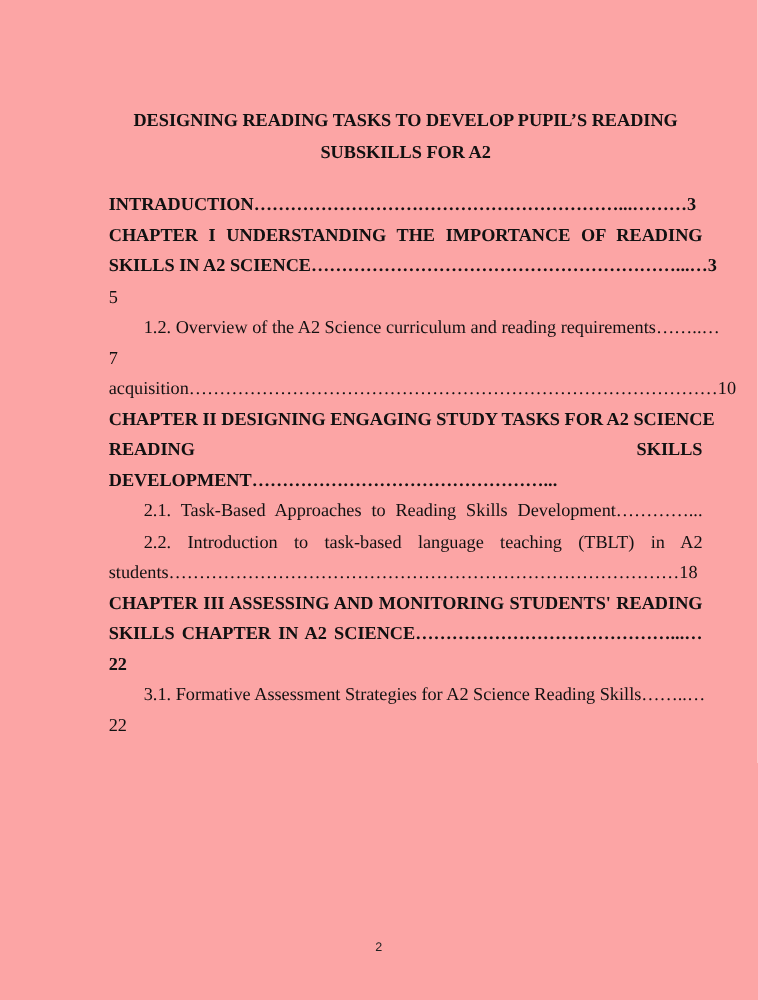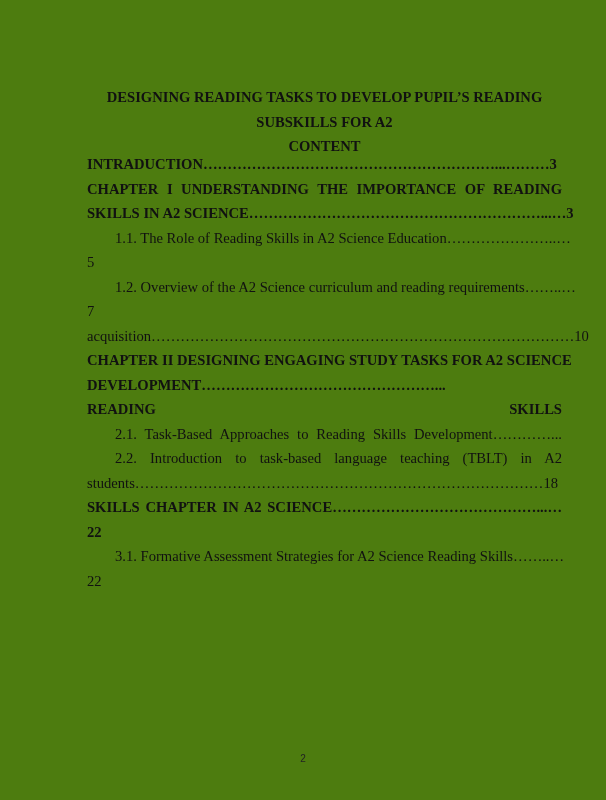--- a/index.html
+++ b/index.html
@@ -1,52 +1,51 @@
 <!DOCTYPE html>
 <html><head>
 <meta charset="utf-8">
 <style>
   html, body { margin: 0; padding: 0; background: #ffffff; }
   body { width: 606px; height: 800px; position: relative; overflow: hidden;
          font-family: "Liberation Serif", "DejaVu Serif", serif; color: #111; }
-  .page { position: absolute; left: 0; top: 0; width: 606px; height: 800px; background: #4d7c0f; }
+  .page { position: absolute; left: 0; top: 0; width: 606px; height: 800px; background: #fca5a5; }
   .title { position: absolute; left: 87px; width: 475px; text-align: center;
            font-weight: bold; font-size: 14.6px; line-height: 24.5px; }
   .toc { position: absolute; left: 87px; top: 152px; width: 475px;
          font-size: 14.6px; line-height: 24.5px; }
   .line { display: block; white-space: nowrap; height: 24.5px; }
   .j { text-align: justify; text-align-last: justify; white-space: normal; }
   .b { font-weight: bold; }
   .ind { padding-left: 28px; }
   .pnum { position: absolute; left: 0; width: 606px; top: 753px; text-align: center;
           font-family: "Liberation Sans", "DejaVu Sans", sans-serif; font-size: 10px; color: #222; }
 </style>
 </head>
 <body>
 
 <div class="page">
   <div class="title" style="top:85px;">DESIGNING READING TASKS TO DEVELOP PUPIL’S READING</div>
   <div class="title" style="top:109.5px;">SUBSKILLS FOR A2</div>
-  <div class="title" style="top:134px;">CONTENT</div>
 
   <div class="toc">
     <span class="line b">INTRADUCTION……………………………………………………...………3</span>
     <span class="line b j">CHAPTER I UNDERSTANDING THE IMPORTANCE OF READING</span>
     <span class="line b">SKILLS IN A2 SCIENCE……………………………………………………...…3</span>
-    <span class="line ind">1.1. The Role of Reading Skills in A2 Science Education…………………..…</span>
     <span class="line">5</span>
     <span class="line ind">1.2. Overview of the A2 Science curriculum and reading requirements……..…</span>
     <span class="line">7</span>
     <span class="line">acquisition……………………………………………………………………………10</span>
     <span class="line b">CHAPTER II DESIGNING ENGAGING STUDY TASKS FOR A2 SCIENCE</span>
+    <span class="line b j">READING SKILLS</span>
     <span class="line b">DEVELOPMENT…………………………………………...</span>
-    <span class="line b j">READING SKILLS</span>
     <span class="line ind j">2.1. Task-Based Approaches to Reading Skills Development…………...</span>
     <span class="line ind j">2.2. Introduction to task-based language teaching (TBLT) in A2</span>
     <span class="line">students…………………………………………………………………………18</span>
+    <span class="line b j">CHAPTER III ASSESSING AND MONITORING STUDENTS' READING</span>
     <span class="line b j">SKILLS CHAPTER IN A2 SCIENCE……………………………………...…</span>
     <span class="line b">22</span>
     <span class="line ind">3.1. Formative Assessment Strategies for A2 Science Reading Skills……..…</span>
     <span class="line">22</span>
   </div>
 
   <div class="pnum">2</div>
 </div>
 
 </body></html>

